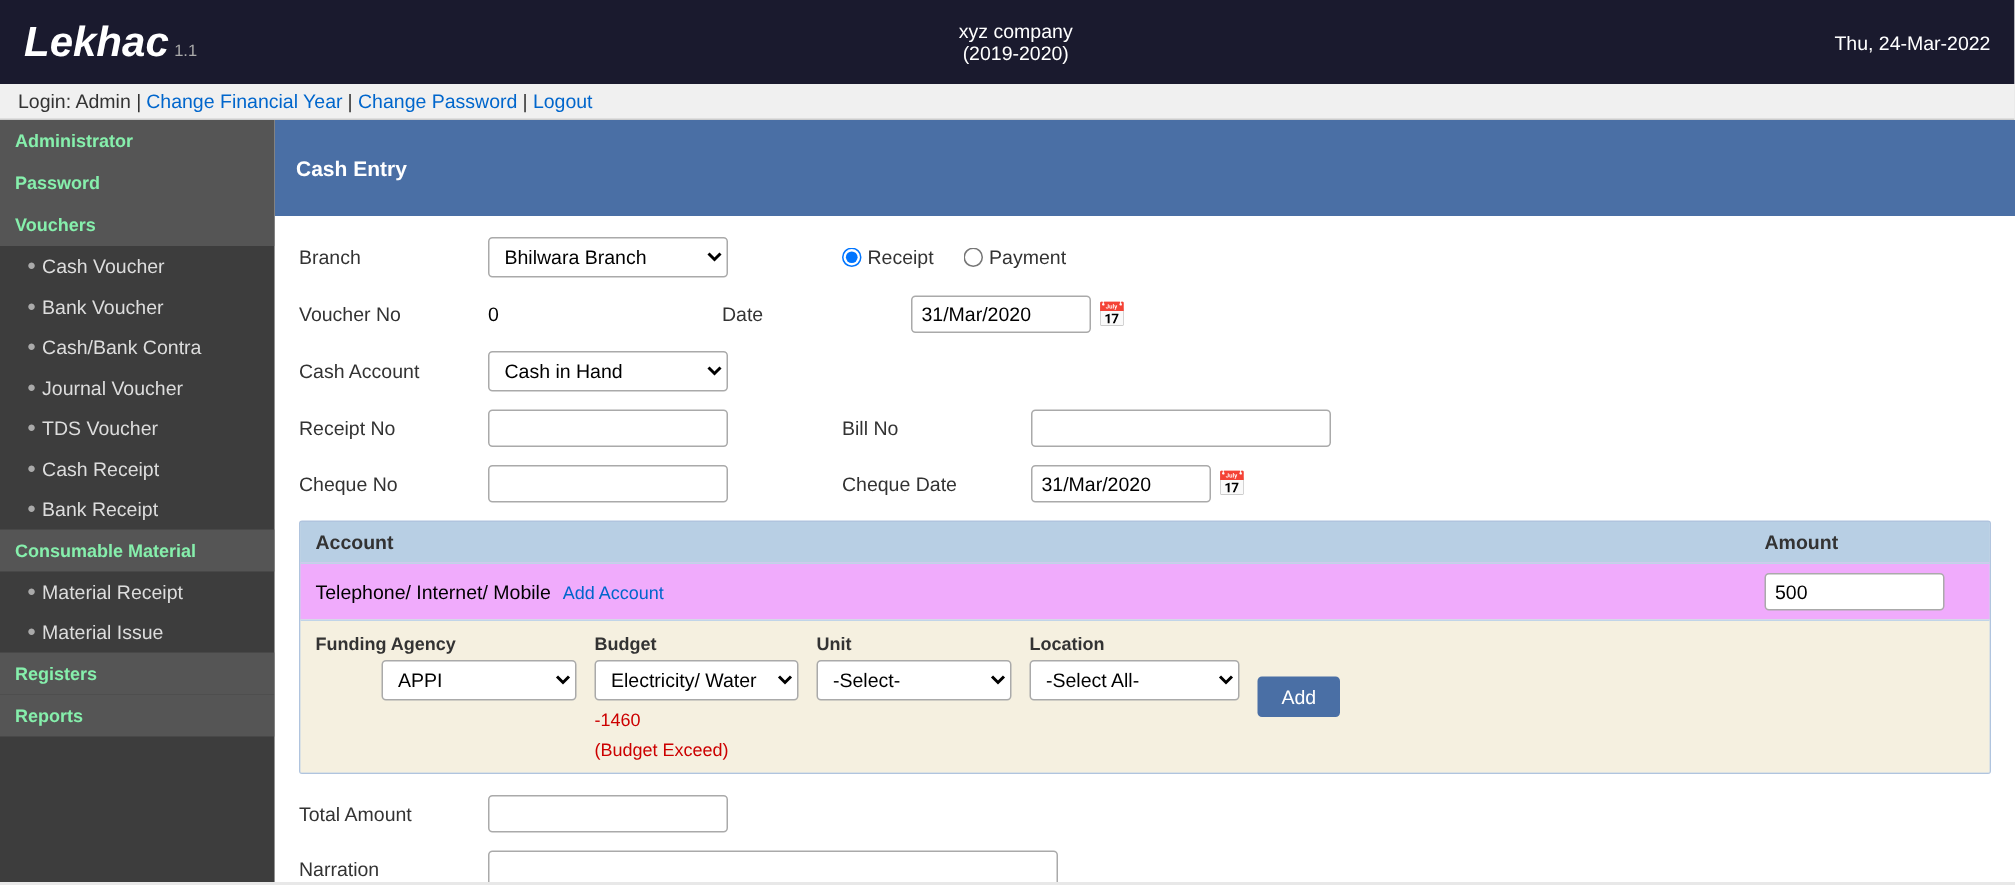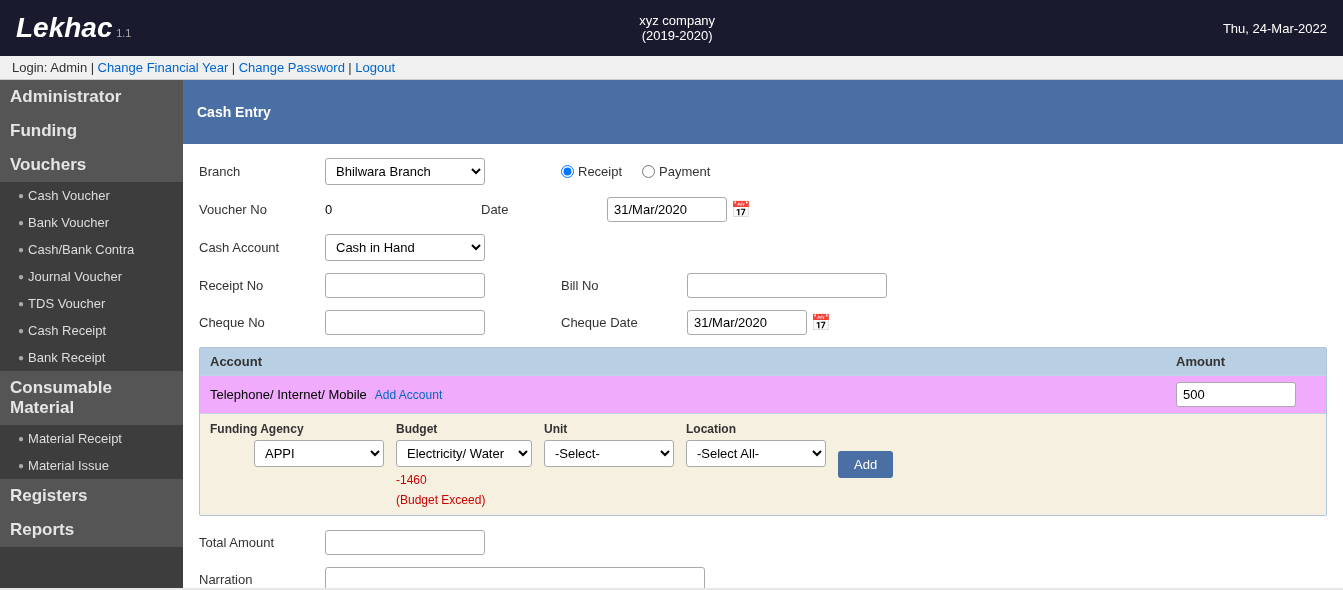--- a/index.html
+++ b/index.html
@@ -38,22 +38,22 @@
       width: 183px;
       background: #3d3d3d;
       color: white;
       flex-shrink: 0;
       overflow-y: auto;
     }
     .sidebar-section {
       background: #555;
       padding: 7px 10px;
       font-weight: bold;
-      font-size: 17px;
-      color: #e5e5e5;
+      font-size: 12px;
+      color: #86efac;
       cursor: pointer;
     }
     .sidebar-item {
       padding: 6px 10px 6px 18px;
       color: #ddd;
       cursor: pointer;
       font-size: 12px;
       display: flex;
       align-items: center;
       gap: 4px;
@@ -189,21 +189,21 @@
   <span> | </span>
   <a href="#">Change Password</a>
   <span> | </span>
   <a href="#">Logout</a>
 </div>
 
 <div class="layout">
 
   <div class="sidebar">
     <div class="sidebar-section">Administrator</div>
-    <div class="sidebar-section">Funding</div>
+    <div class="sidebar-section">Password</div>
     <div class="sidebar-section">Vouchers</div>
     <div class="sidebar-item">
       <span class="dot">●</span>
       <span>Cash Voucher</span>
     </div>
     <div class="sidebar-item">
       <span class="dot">●</span>
       <span>Bank Voucher</span>
     </div>
     <div class="sidebar-item">

